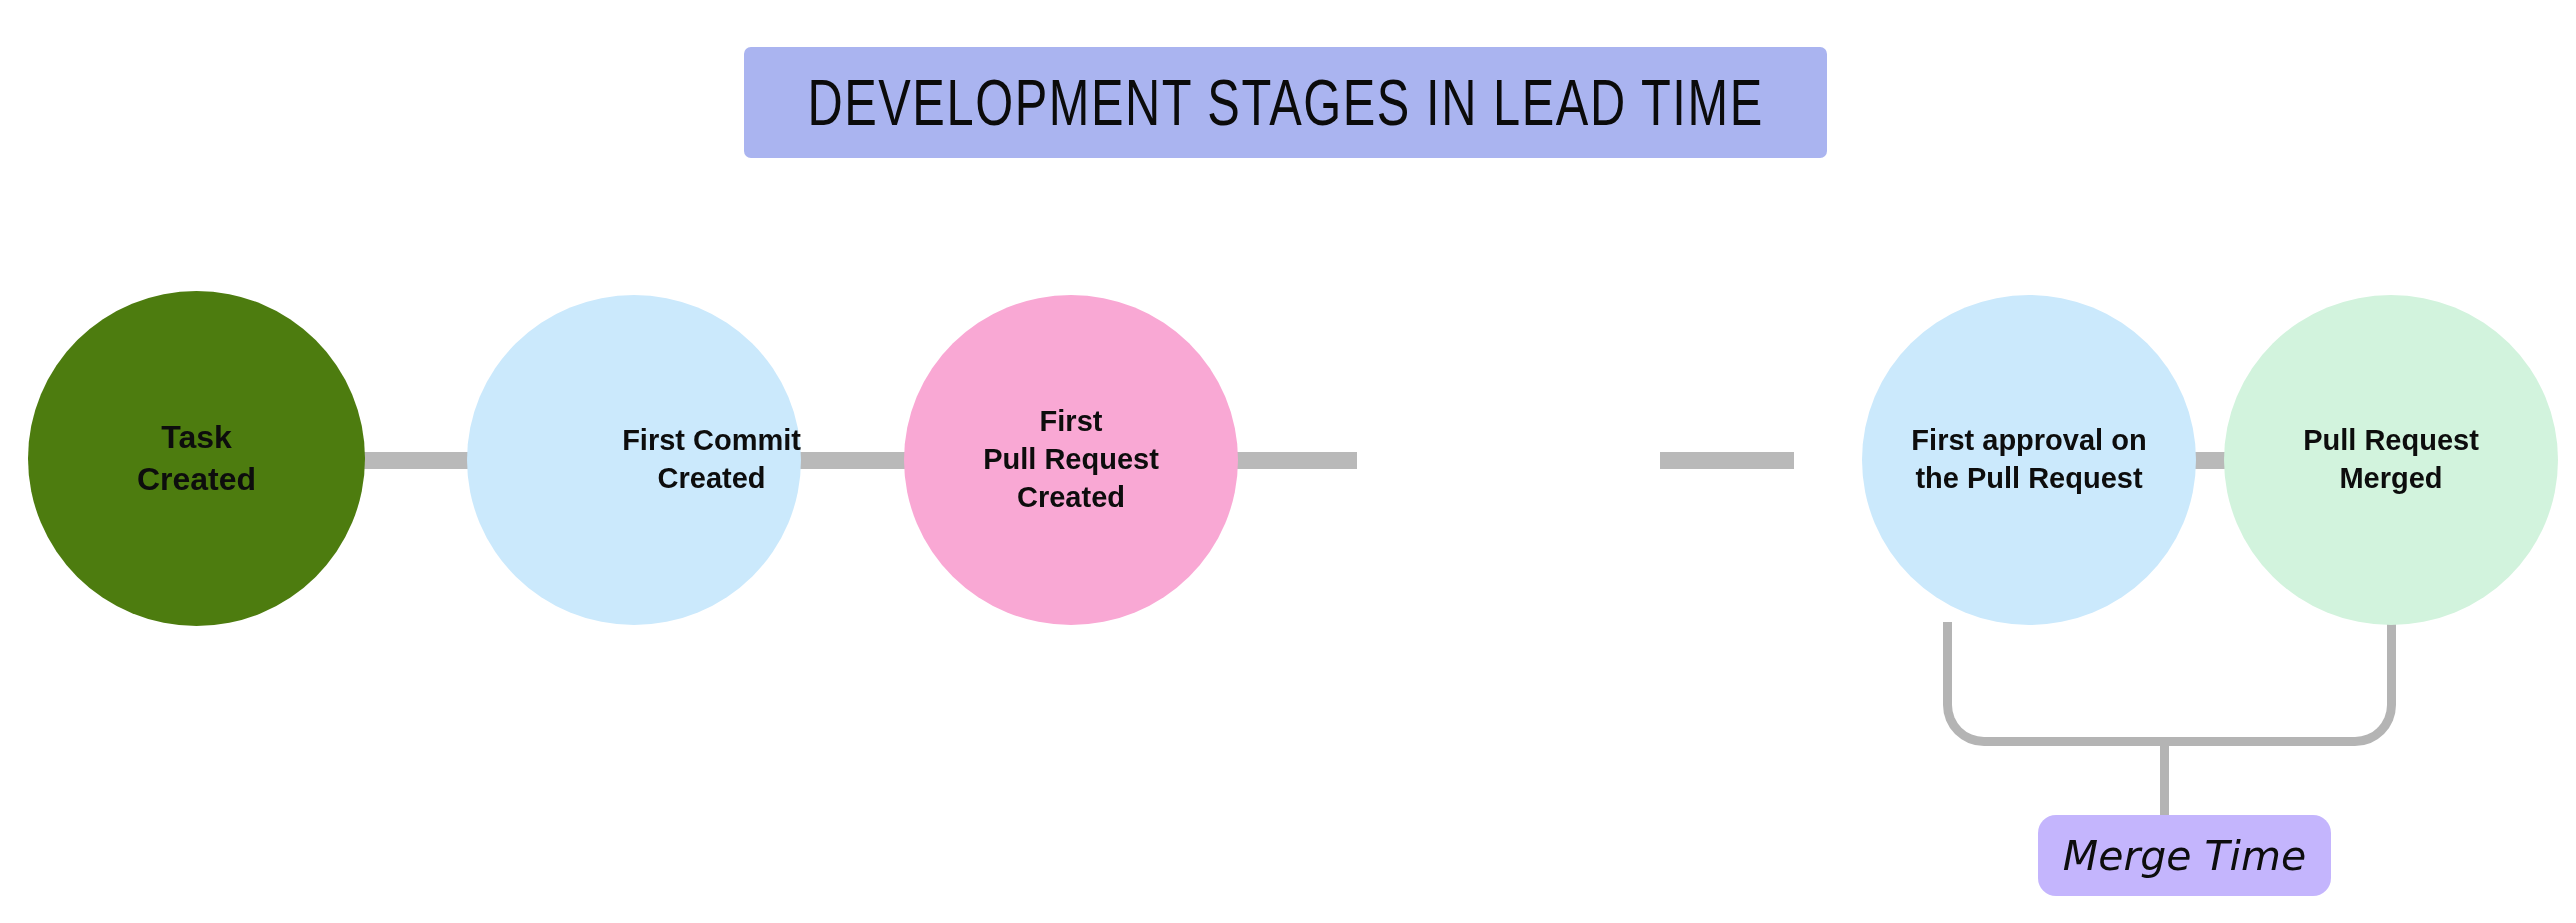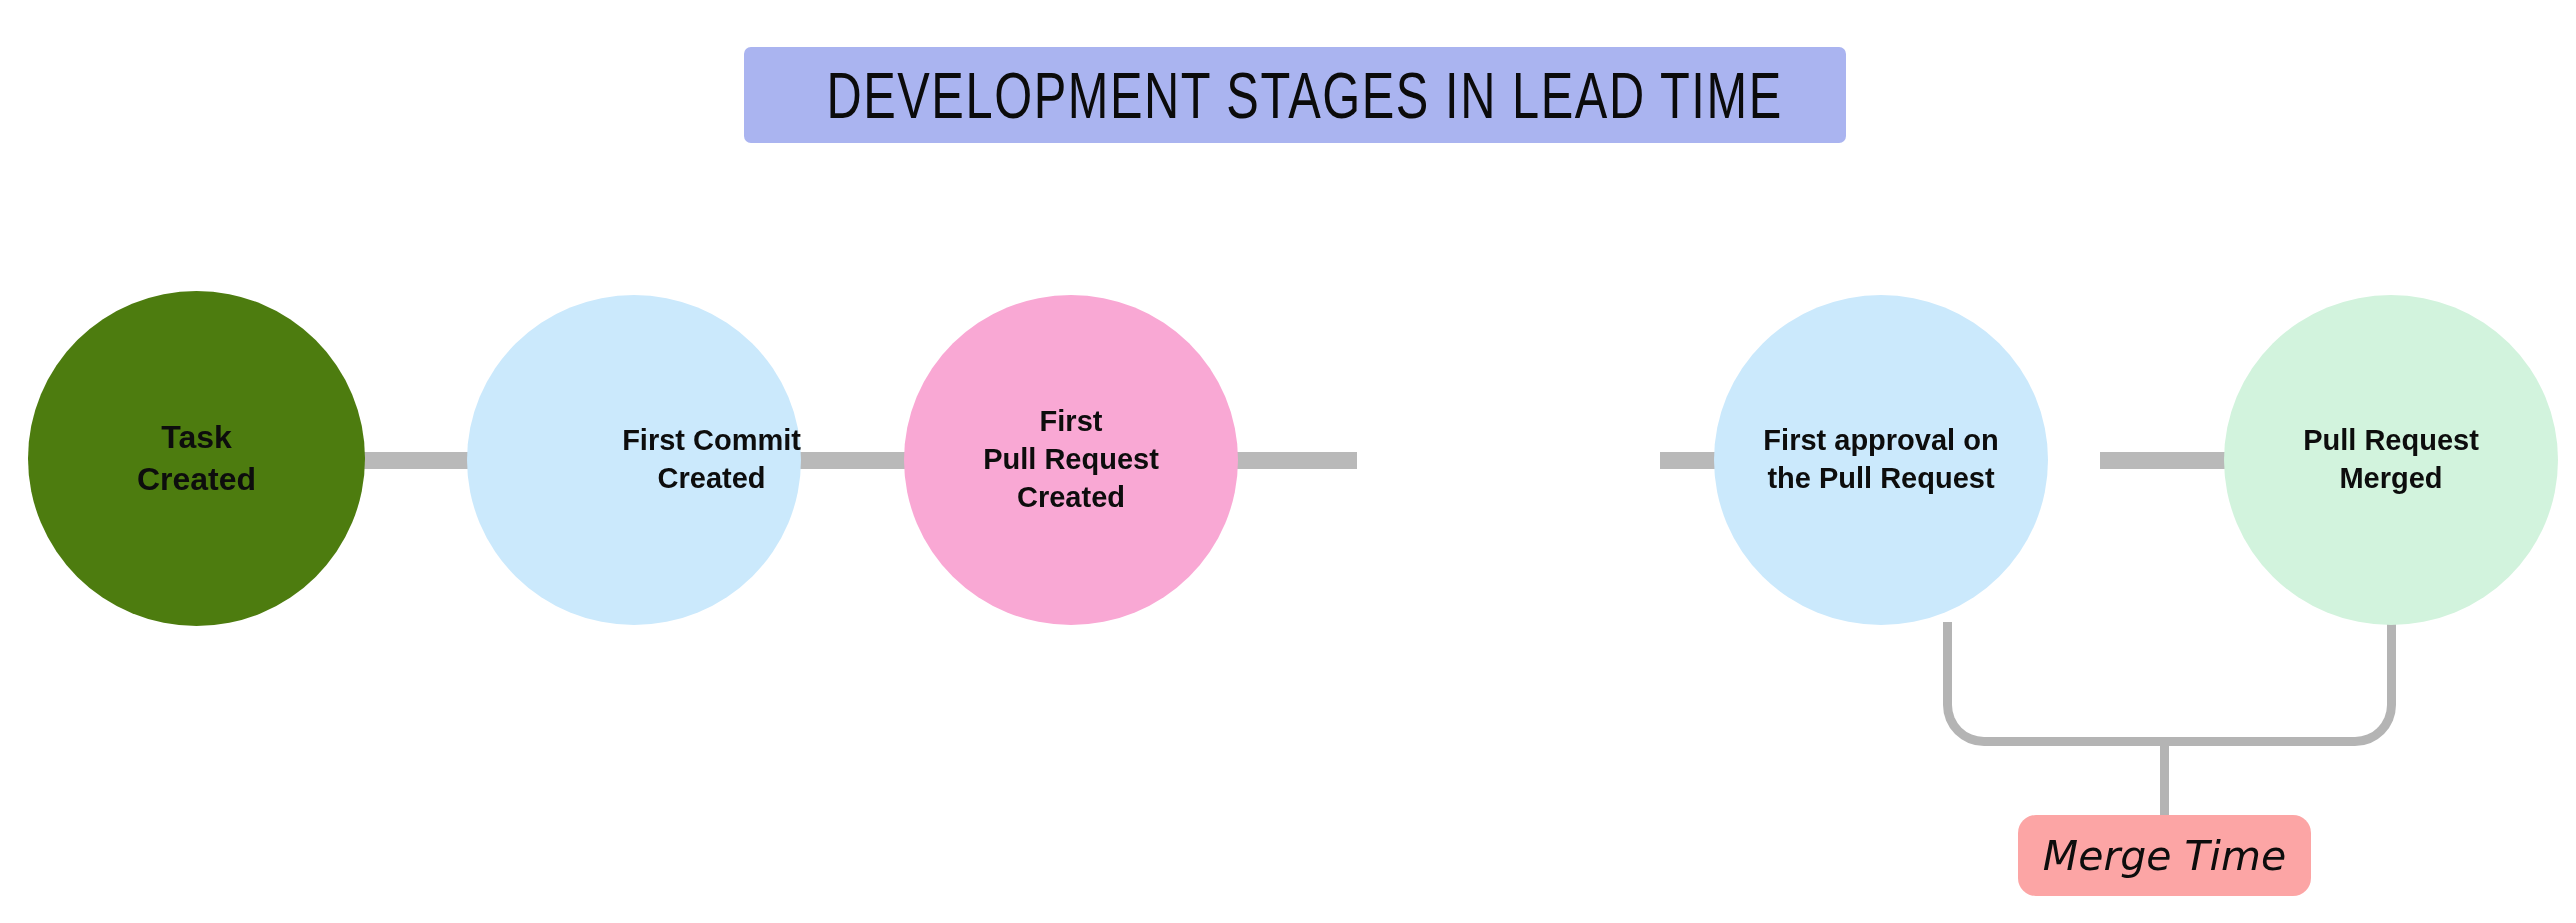--- a/index.html
+++ b/index.html
@@ -8,23 +8,23 @@
     width:2576px;height:923px;
     background:#ffffff;
     overflow:hidden;
     font-family:"Liberation Sans", sans-serif;
     color:#111111;
   }
 
   
   .title-box{
     position:absolute;
-    left:744px;top:47px;width:1083px;height:96px;
+    left:744px;top:47px;width:1083px;height:111px;
     border-radius:6.9px;
-    display:flex;align-items:center;justify-content:center;padding-left:19px;
+    display:flex;align-items:center;justify-content:center;
   }
   .title-text{
     font-size:65px;
     font-weight:400;
     letter-spacing:2.1px;
     white-space:nowrap;
     transform:scaleX(0.75);
     transform-origin:center;
     color:#0b0b0b;
   }
@@ -43,21 +43,21 @@
     font-size:29px;
     line-height:1.3;
     white-space:pre-line;
     color:#0d0d0d;
   }
   .stage.s1{left:28px;top:291px;width:337px;height:335px;}
   .stage.s1 .label{font-size:32px;}
   .stage.s2{left:467px;justify-content:flex-end;}
   .stage.s3{left:904px;}
   .stage.s4{left:1340px;}
-  .stage.s5{left:1714px;}
+  .stage.s5{left:1862px;}
   .stage.s6{left:2224px;}
 
   
   .connector{
     position:absolute;
     top:452px;height:16.5px;
     z-index:1;
   }
   .connector.c1{left:347px;width:137px;}
   .connector.c2{left:787px;width:134px;}
@@ -137,18 +137,18 @@
   <div class="stage s5" style="background-color: rgb(203, 233, 252);">
     <span class="label">First approval on
 the Pull Request</span>
   </div>
 
   <div class="stage s6" style="background-color: rgb(210, 243, 221);">
     <span class="label">Pull Request
 Merged</span>
   </div>
 
-  <div class="annotation-box" style="background-color: #fca5a5;">
+  <div class="annotation-box" style="background-color: #c4b5fd; margin-left: 20px;">
     <span class="annotation-text">Merge Time</span>
   </div>
 
 </div>
 
 
 </body></html>

